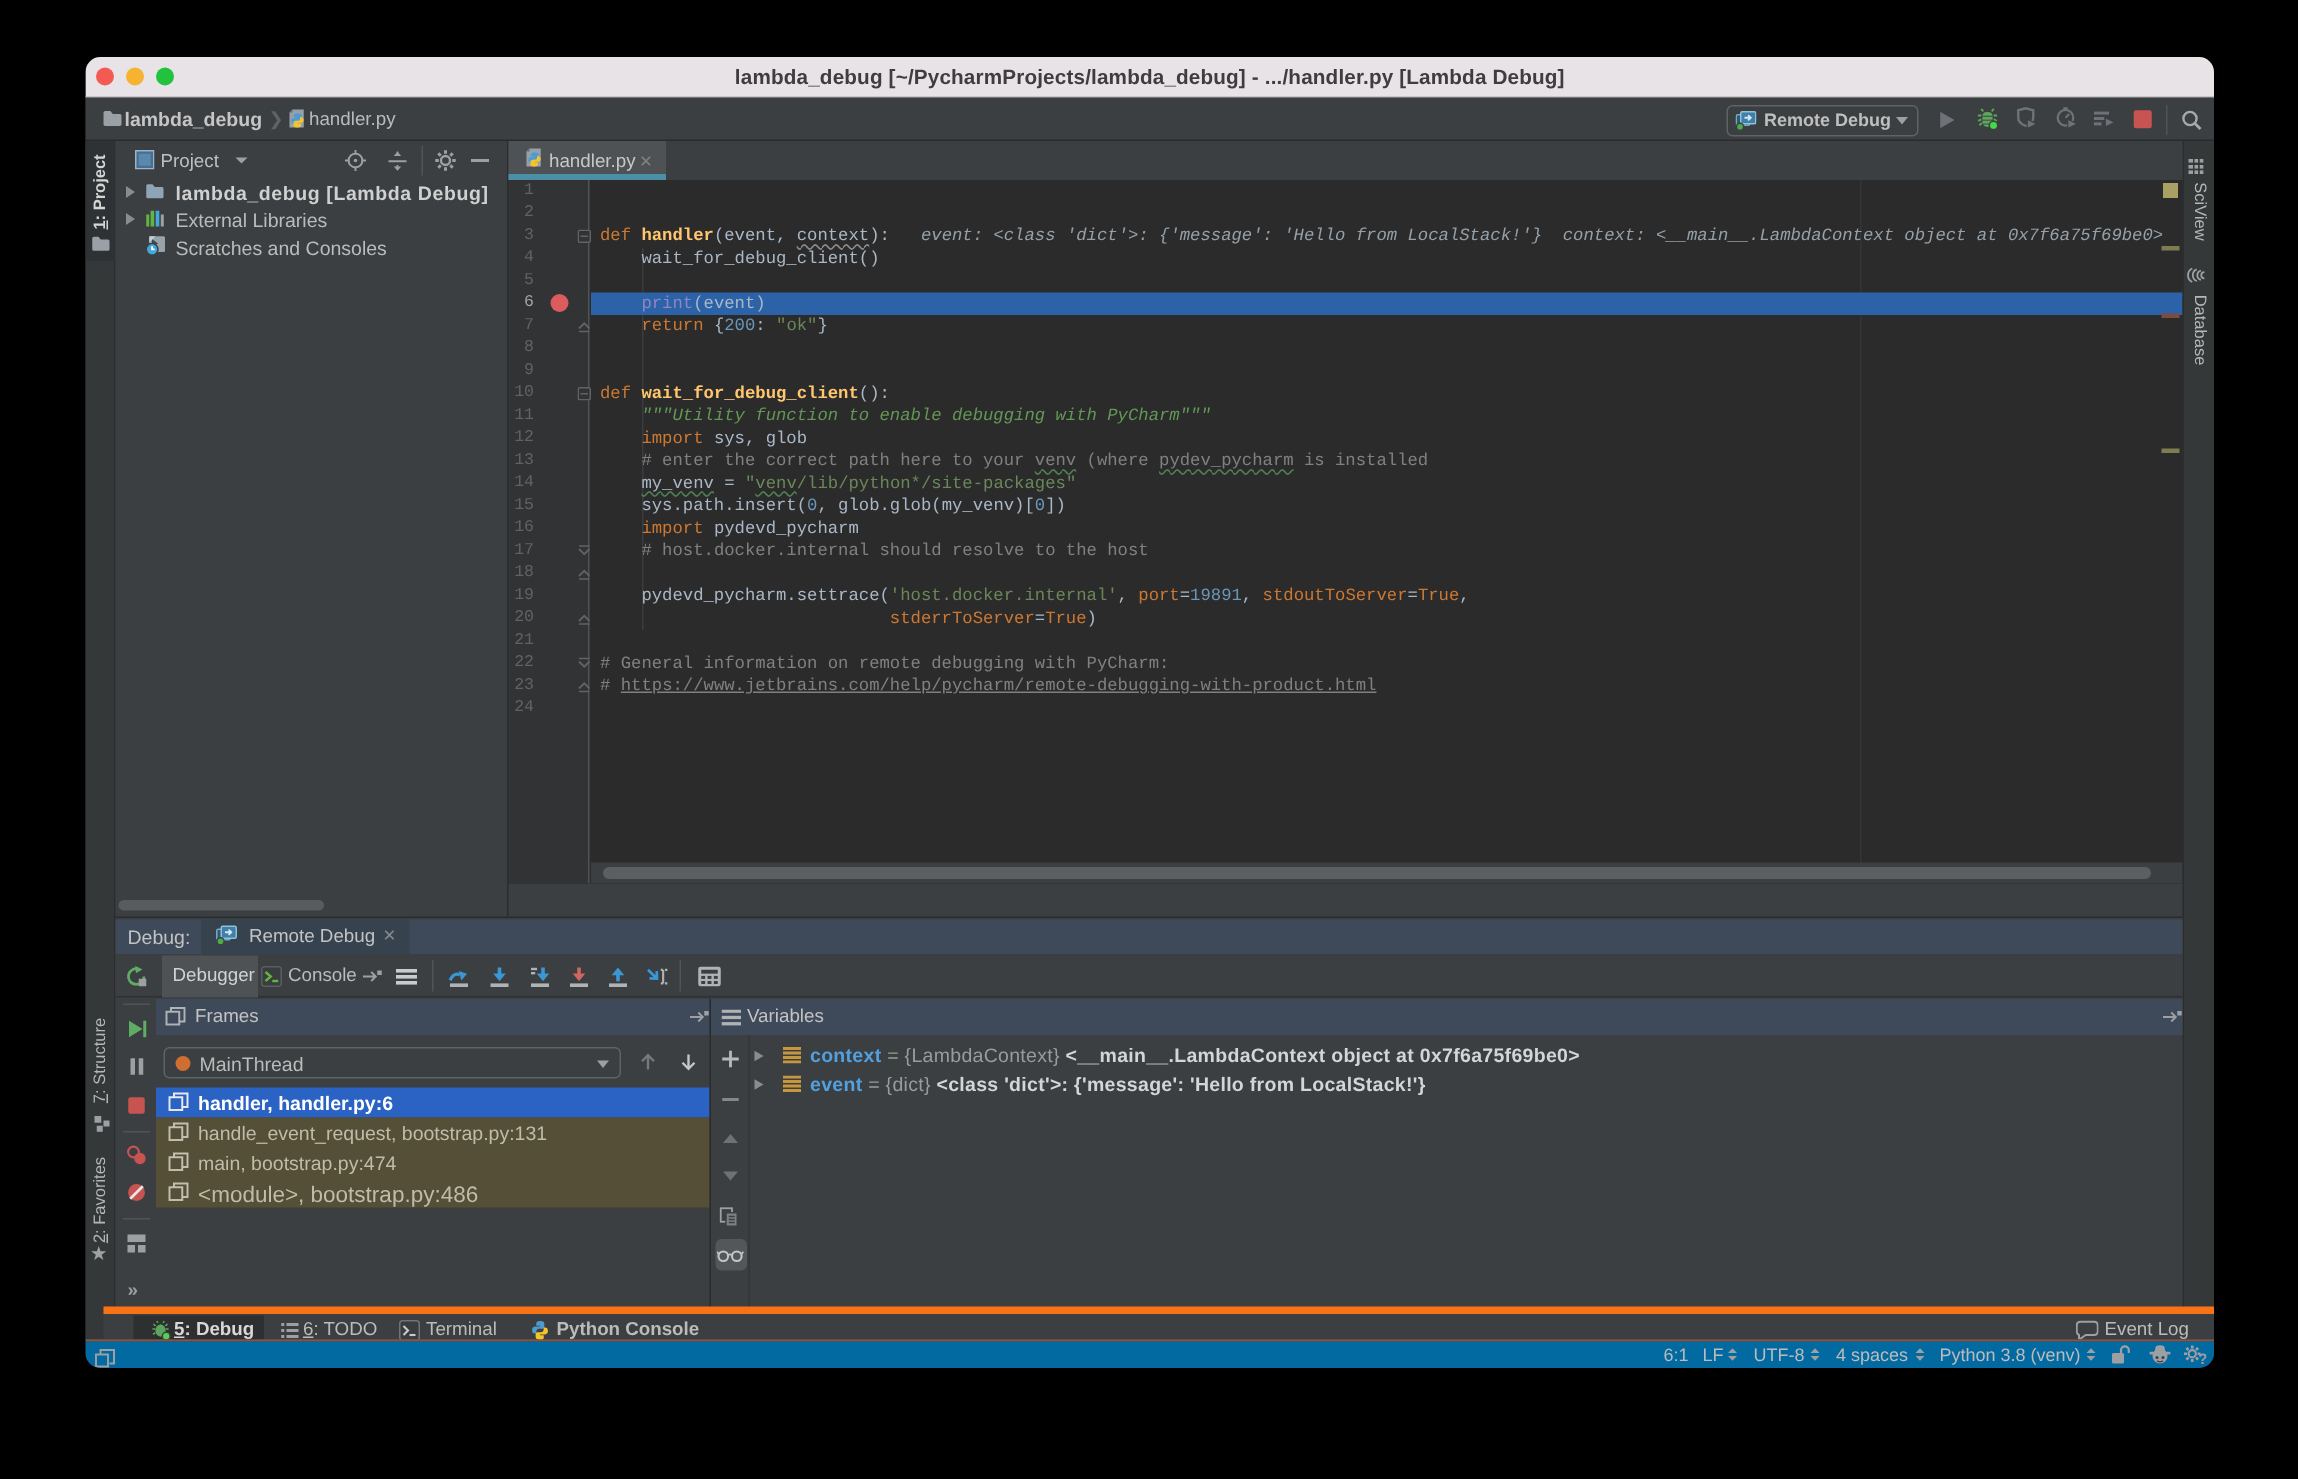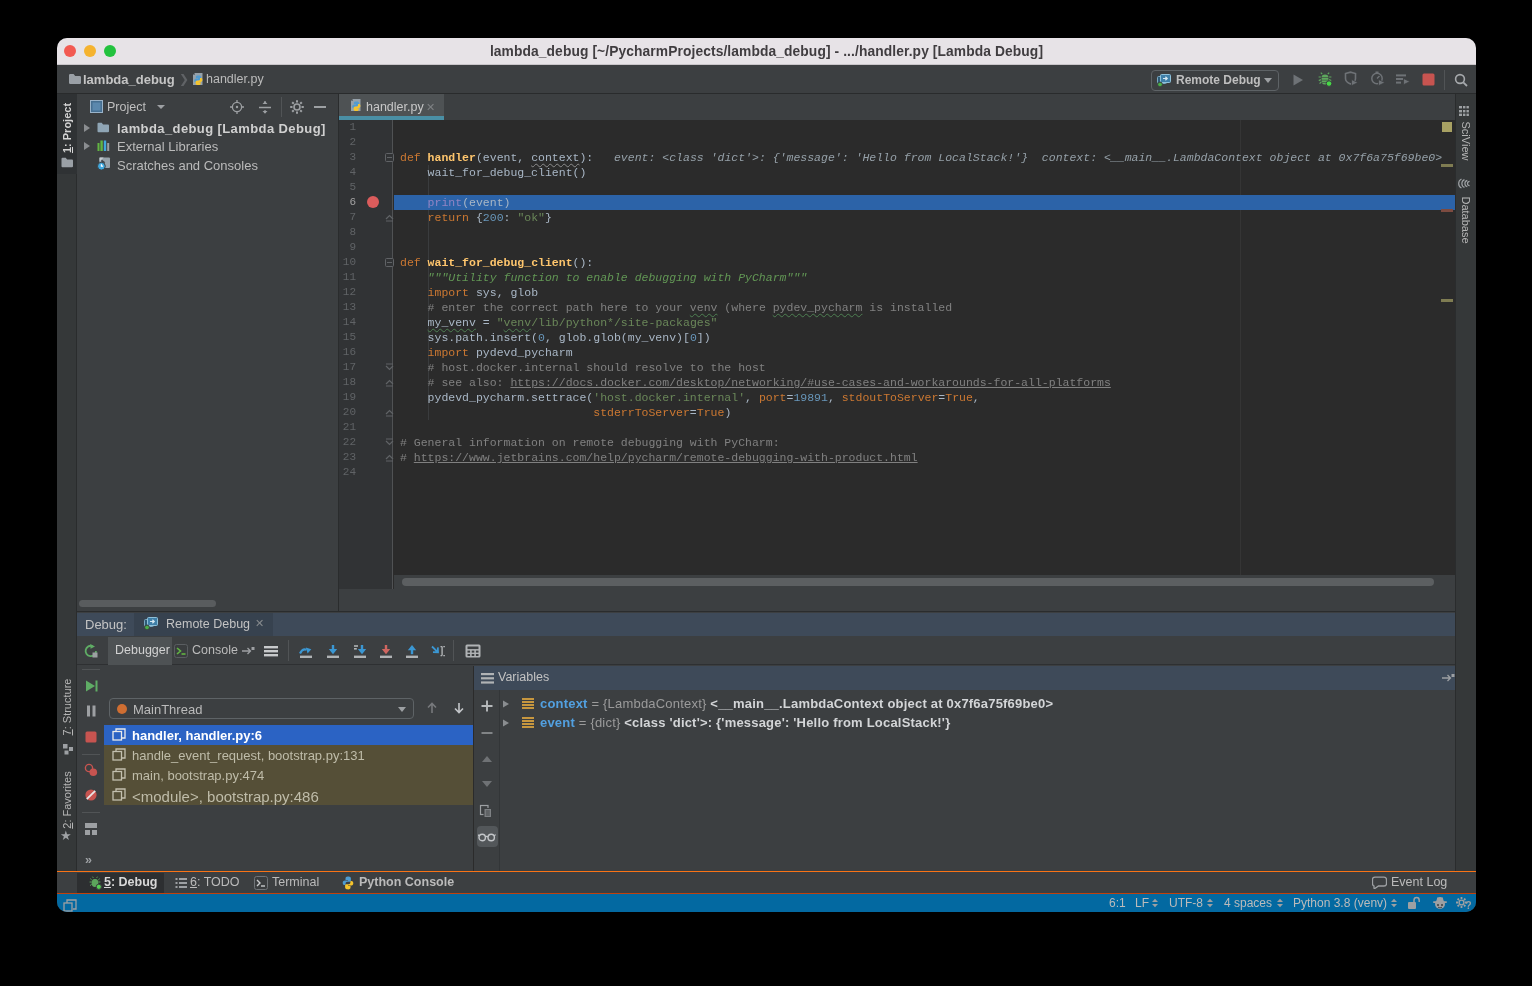--- a/index.html
+++ b/index.html
@@ -341,21 +341,20 @@
     <div class="cl mono" style="top:75px">    <span class="bi">print</span>(event)</div>
     <div class="cl mono" style="top:90px">    <span class="kw">return</span> {<span class="nu">200</span>: <span class="st">"ok"</span>}</div>
     <div class="cl mono" style="top:135px"><span class="kw">def </span><span class="fn">wait_for_debug_client</span>():</div>
     <div class="cl mono" style="top:150px">    <span class="ds">"""Utility function to enable debugging with PyCharm"""</span></div>
     <div class="cl mono" style="top:165px">    <span class="kw">import </span>sys, glob</div>
     <div class="cl mono" style="top:180px">    <span class="cm"># enter the correct path here to your <span class="wvg">venv</span> (where <span class="wvg">pydev_pycharm</span> is installed</span></div>
     <div class="cl mono" style="top:195px">    <span class="wvg">my_venv</span> = <span class="st">"<span class="wvg">venv</span>/lib/python*/site-packages"</span></div>
     <div class="cl mono" style="top:210px">    sys.path.insert(<span class="nu">0</span>, glob.glob(my_venv)[<span class="nu">0</span>])</div>
     <div class="cl mono" style="top:225px">    <span class="kw">import </span>pydevd_pycharm</div>
     <div class="cl mono" style="top:240px">    <span class="cm"># host.docker.internal should resolve to the host</span></div>
-    <div class="cl mono" style="top:255px">    <span class="cm"># see also: <span class="lnk">https://docs.docker.com/desktop/networking/#use-cases-and-workarounds-for-all-platforms</span></span></div>
     <div class="cl mono" style="top:270px">    pydevd_pycharm.settrace(<span class="st">'host.docker.internal'</span>, <span class="kw">port</span>=<span class="nu">19891</span>, <span class="kw">stdoutToServer</span>=<span class="kw">True</span>,</div>
     <div class="cl mono" style="top:285px">                            <span class="kw">stderrToServer</span>=<span class="kw">True</span>)</div>
     <div class="cl mono" style="top:315px"><span class="cm"># General information on remote debugging with PyCharm:</span></div>
     <div class="cl mono" style="top:330px"><span class="cm"># <span class="lnk">https://www.jetbrains.com/help/pycharm/remote-debugging-with-product.html</span></span></div>
 
     <div class="abs" style="left:55px;top:455px;width:1061px;height:14px;background:#3c3f41;"></div>
     <div class="abs" style="left:63px;top:458px;width:1032px;height:8px;border-radius:4px;background:#5c5f61;"></div>
 
     <div class="abs" style="left:1102px;top:44px;width:12px;height:3px;background:#7f7c52;"></div>
     <div class="abs" style="left:1102px;top:89px;width:12px;height:3px;background:#7d4b40;"></div>
@@ -508,20 +507,35 @@
       <div class="vline" style="left:5px;top:200px;width:18px;height:1px;background:#515456;"></div>
       <div class="abs" style="left:7px;top:210px;">
         <svg width="14" height="14" viewBox="0 0 14 14">
           <rect x="1" y="1" width="12" height="5" fill="#9da0a3"></rect>
           <rect x="1" y="8" width="5" height="5" fill="#9da0a3"></rect>
           <rect x="8" y="8" width="5" height="5" fill="#9da0a3"></rect>
         </svg>
       </div>
       <div class="abs ui" style="left:8px;top:241px;color:#9da0a3;font-weight:bold;">»</div>
 
+    <div class="abs" style="left:27px;top:54px;width:369px;height:24px;background:#3e4a59;">
+      <div class="abs" style="left:6px;top:5px;">
+          <svg width="14" height="13" viewBox="0 0 14 13">
+            <rect x="1" y="3.5" width="8.5" height="8.5" fill="none" stroke="#b0b3b5" stroke-width="1.3"></rect>
+            <path d="M4 3.5 V1 h9 v9 h-3.5" fill="none" stroke="#b0b3b5" stroke-width="1.3"></path>
+          </svg>
+        </div>
+      <div class="abs ui" style="left:26px;top:4px;color:#c3c3c3;">Frames</div>
+      <div class="abs" style="left:355px;top:7px;">
+          <svg width="14" height="10" viewBox="0 0 14 10">
+            <path d="M1 5 h8 M6.5 2 L9.5 5 L6.5 8" stroke="#9da0a3" stroke-width="1.3" fill="none"></path>
+            <rect x="10.5" y="1" width="3" height="3" fill="#9da0a3"></rect>
+          </svg>
+        </div>
+    </div>
     <div class="abs" style="left:32px;top:86px;width:305px;height:21px;border:1px solid #5e6366;border-radius:4px;">
       <div class="abs" style="left:7px;top:5px;width:10px;height:10px;border-radius:5px;background:#cf6e32;"></div>
       <div class="abs ui" style="left:23px;top:3px;font-size:13px;">MainThread</div>
       <div class="abs" style="left:288px;top:8px;width:0;height:0;border-left:4px solid transparent;border-right:4px solid transparent;border-top:5px solid #9da0a3;"></div>
     </div>
     <div class="abs" style="left:348px;top:89px;">
         <svg width="14" height="14" viewBox="0 0 14 14">
           <path d="M7 12 V3 M3 6.5 L7 2.5 L11 6.5" stroke="#77797c" stroke-width="1.6" fill="none"></path>
         </svg>
       </div>
@@ -643,21 +657,21 @@
         <svg width="12" height="11" viewBox="0 0 12 11">
           <rect x="0" y="0" width="12" height="2" fill="#c7973f"></rect>
           <rect x="0" y="3" width="12" height="2" fill="#c7973f"></rect>
           <rect x="0" y="6" width="12" height="2" fill="#c7973f"></rect>
           <rect x="0" y="9" width="12" height="2" fill="#c7973f"></rect>
         </svg>
       </div>
       <div class="abs ui" style="left:463px;top:103px;font-size:13px;letter-spacing:0.2px;"><span style="color:#52a0e0;font-weight:bold;">event</span> <span style="color:#9b9b9b;">= {dict}</span> <span style="color:#d3d5d7;font-weight:bold;">&lt;class 'dict'&gt;: {'message': 'Hello from LocalStack!'}</span></div>
   </div>
 
-  <div class="abs" style="left:0;top:833px;width:1419px;height:22px;background:#3c3f41;border-top:1px solid #f97316;">
+  <div class="abs" style="left:12px;top:833px;width:1419px;height:22px;background:#3c3f41;border-top:5px solid #f97316;">
     <div class="abs" style="left:20px;top:1px;width:87px;height:21px;background:#2d2f31;"></div>
     <div class="abs" style="left:31px;top:3px;">
         <svg width="14" height="15" viewBox="0 0 14 15">
           <ellipse cx="7" cy="8" rx="3.4" ry="4" fill="#5ca55c"></ellipse>
           <path d="M4.8 5.2 Q7 3.5 9.2 5.2" fill="#5ca55c"></path>
           <path d="M7 4 V12 M3.6 7 H1.6 M3.6 9.4 L2 10.6 M3.7 4.9 L2.3 3.7 M10.4 7 h2 M10.4 9.4 L12 10.6 M10.3 4.9 L11.7 3.7 M5.3 2.9 L4.5 1.7 M8.7 2.9 L9.5 1.7" stroke="#5ca55c" stroke-width="1" fill="none"></path>
           <circle cx="10.8" cy="11.8" r="2.6" fill="#54d154" stroke="#3c3f41"></circle>
         </svg>
       </div>
     <div class="abs ui" style="left:47px;top:3px;font-weight:bold;color:#d8d8d8;"><span style="text-decoration:underline;">5</span>: Debug</div>

